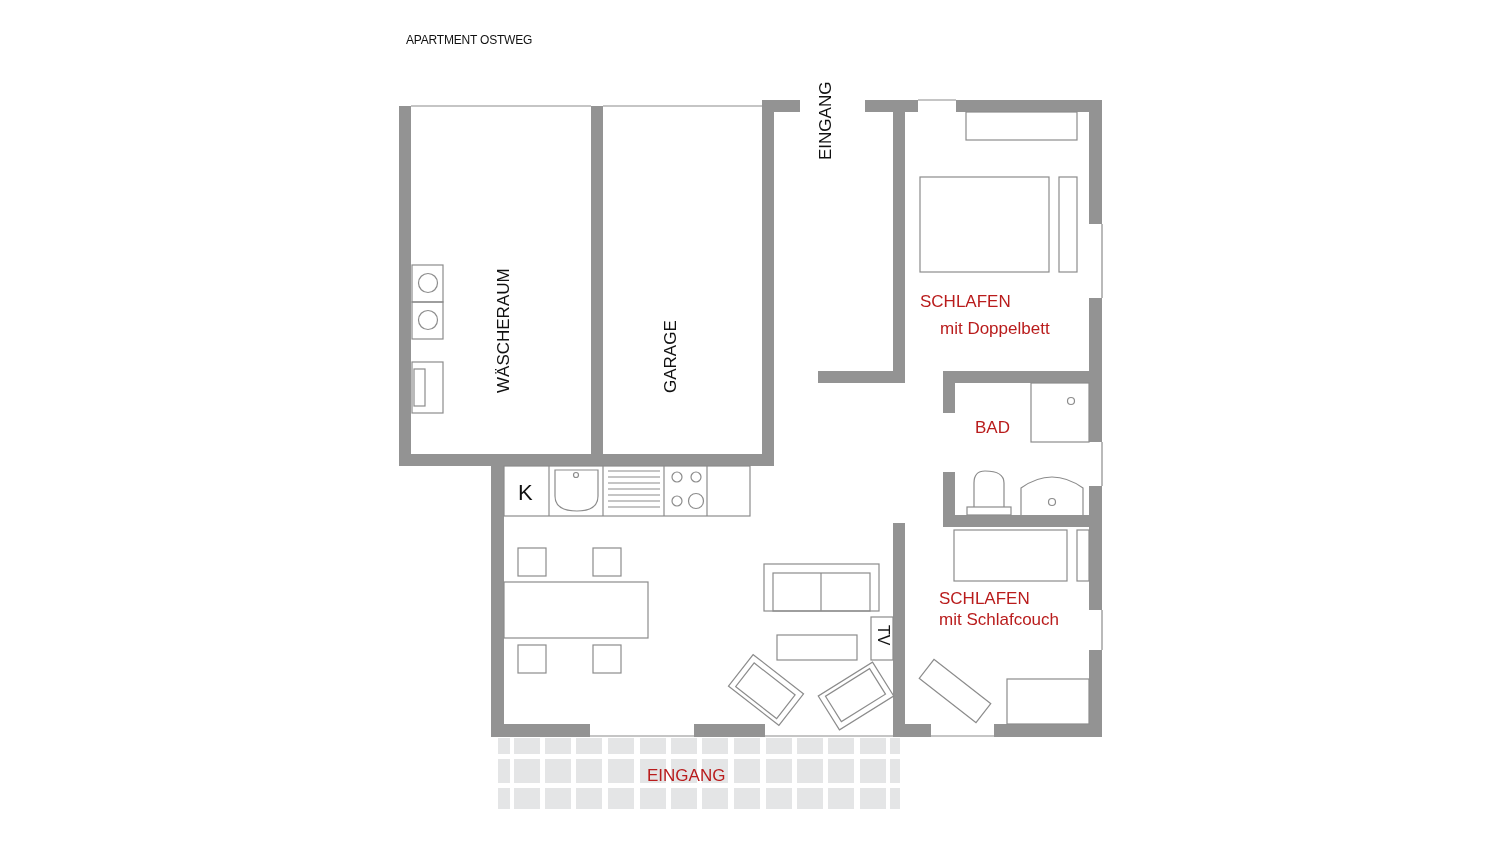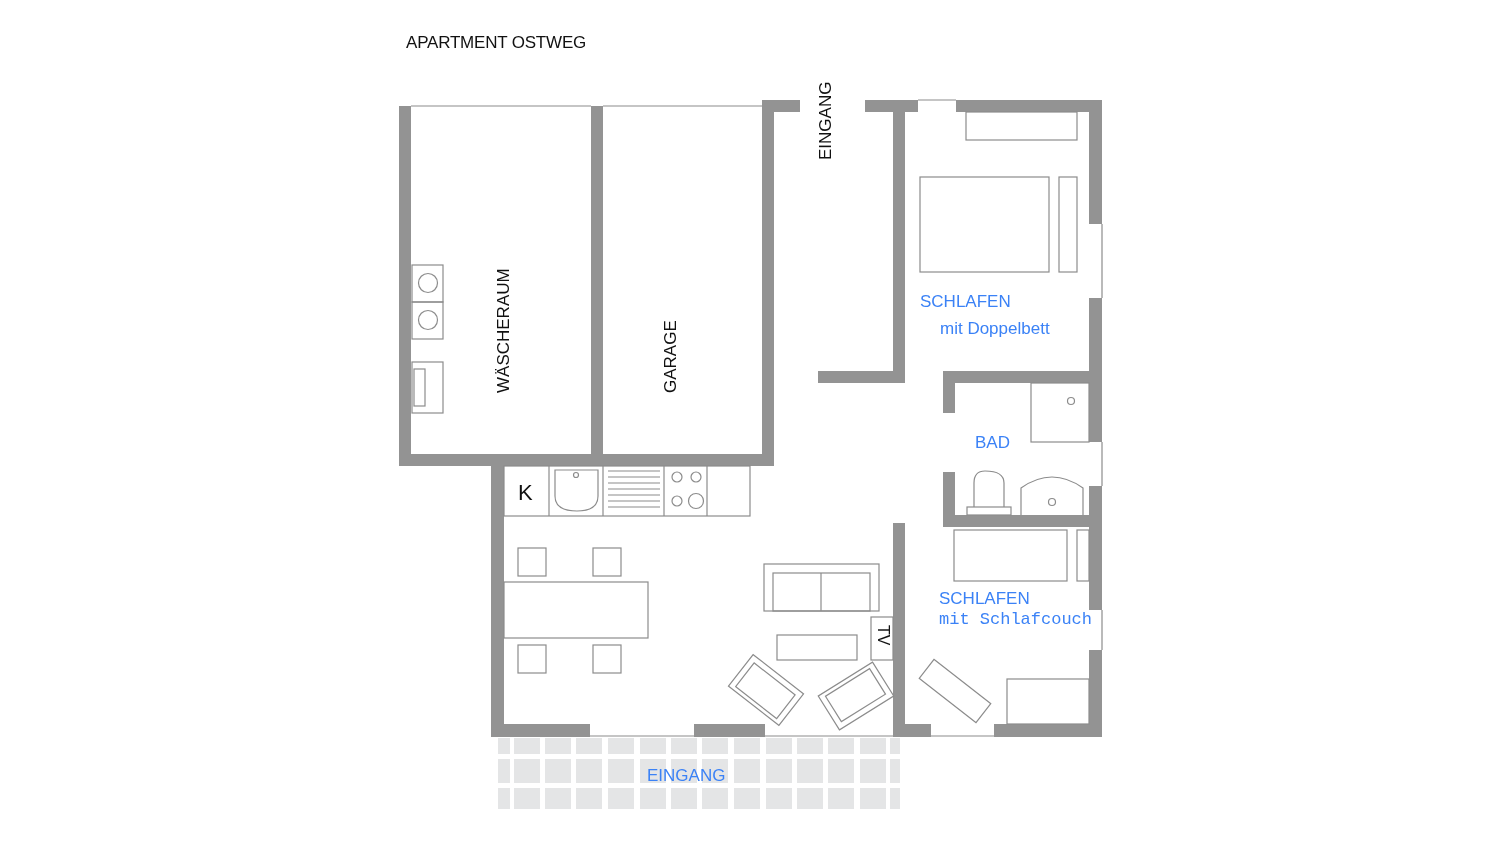--- a/index.html
+++ b/index.html
@@ -1,19 +1,19 @@
 <!DOCTYPE html>
 <html><head>
 <meta charset="utf-8">
 <style>
   html, body { margin: 0; padding: 0; background: #ffffff; }
   body { width: 1500px; height: 844px; position: relative; overflow: hidden; font-family: "Liberation Sans", sans-serif; }
-  .title { position: absolute; left: 406px; top: 33px; font-size: 17px; color: #111; letter-spacing: -0.2px; }
+  .title { position: absolute; left: 406px; top: 33px; font-size: 12px; color: #111; letter-spacing: -0.2px; }
   svg { position: absolute; left: 0; top: 0; }
-  .lbl { position: absolute; font-size: 17px; color: #3b82f6; white-space: nowrap; line-height: 1; }
+  .lbl { position: absolute; font-size: 17px; color: #b91c1c; white-space: nowrap; line-height: 1; }
   .vlbl { position: absolute; font-size: 17px; color: #111; white-space: nowrap; transform-origin: left top; transform: rotate(-90deg); line-height: 1; }
   .tv { position: absolute; font-size: 16px; color: #111; transform-origin: left top; transform: rotate(90deg); line-height: 1; }
   .k { position: absolute; font-size: 22px; color: #111; line-height: 1; }
 </style>
 </head>
 <body>
 
 <div class="title">APARTMENT OSTWEG</div>
 
 <svg width="1500" height="844" viewBox="0 0 1500 844">
@@ -184,21 +184,21 @@
   </g>
 </svg>
 
 <div class="vlbl" style="left:495px; top:393px;">WÄSCHERAUM</div>
 <div class="vlbl" style="left:662px; top:393px;">GARAGE</div>
 <div class="vlbl" style="left:817px; top:160px;">EINGANG</div>
 
 <div class="lbl" style="left:920px; top:293px;">SCHLAFEN</div>
 <div class="lbl" style="left:940px; top:320px;">mit Doppelbett</div>
 
-<div class="lbl" style="left:975px; top:434px;text-align:center;">BAD</div>
+<div class="lbl" style="left:975px; top:419px;text-align:center;">BAD</div>
 
 <div class="lbl" style="left:939px; top:590px;">SCHLAFEN</div>
-<div class="lbl" style="left:939px; top:611px;font-family:Liberation Mono, monospace;">mit Schlafcouch</div>
+<div class="lbl" style="left:939px; top:611px;">mit Schlafcouch</div>
 
 <div class="k" style="left:518px; top:482px;">K</div>
 <div class="tv" style="left:891px; top:625px;">TV</div>
 
 <div class="lbl" style="left:647px; top:767px;">EINGANG</div>
 
 </body></html>

